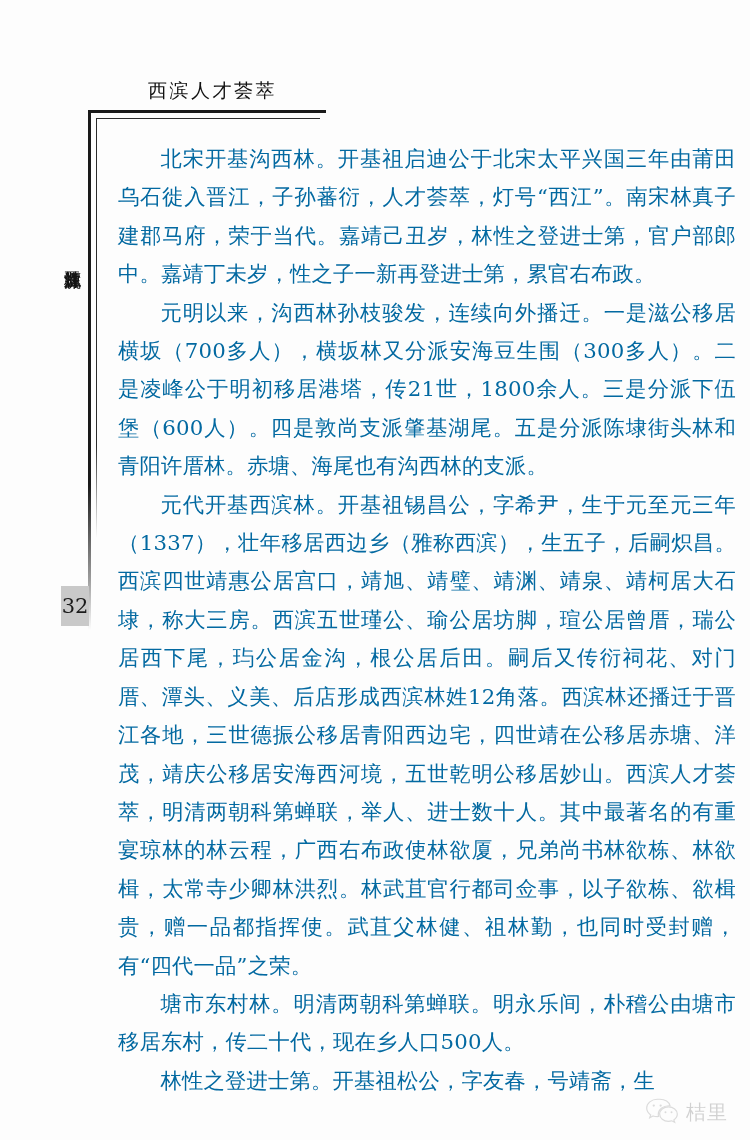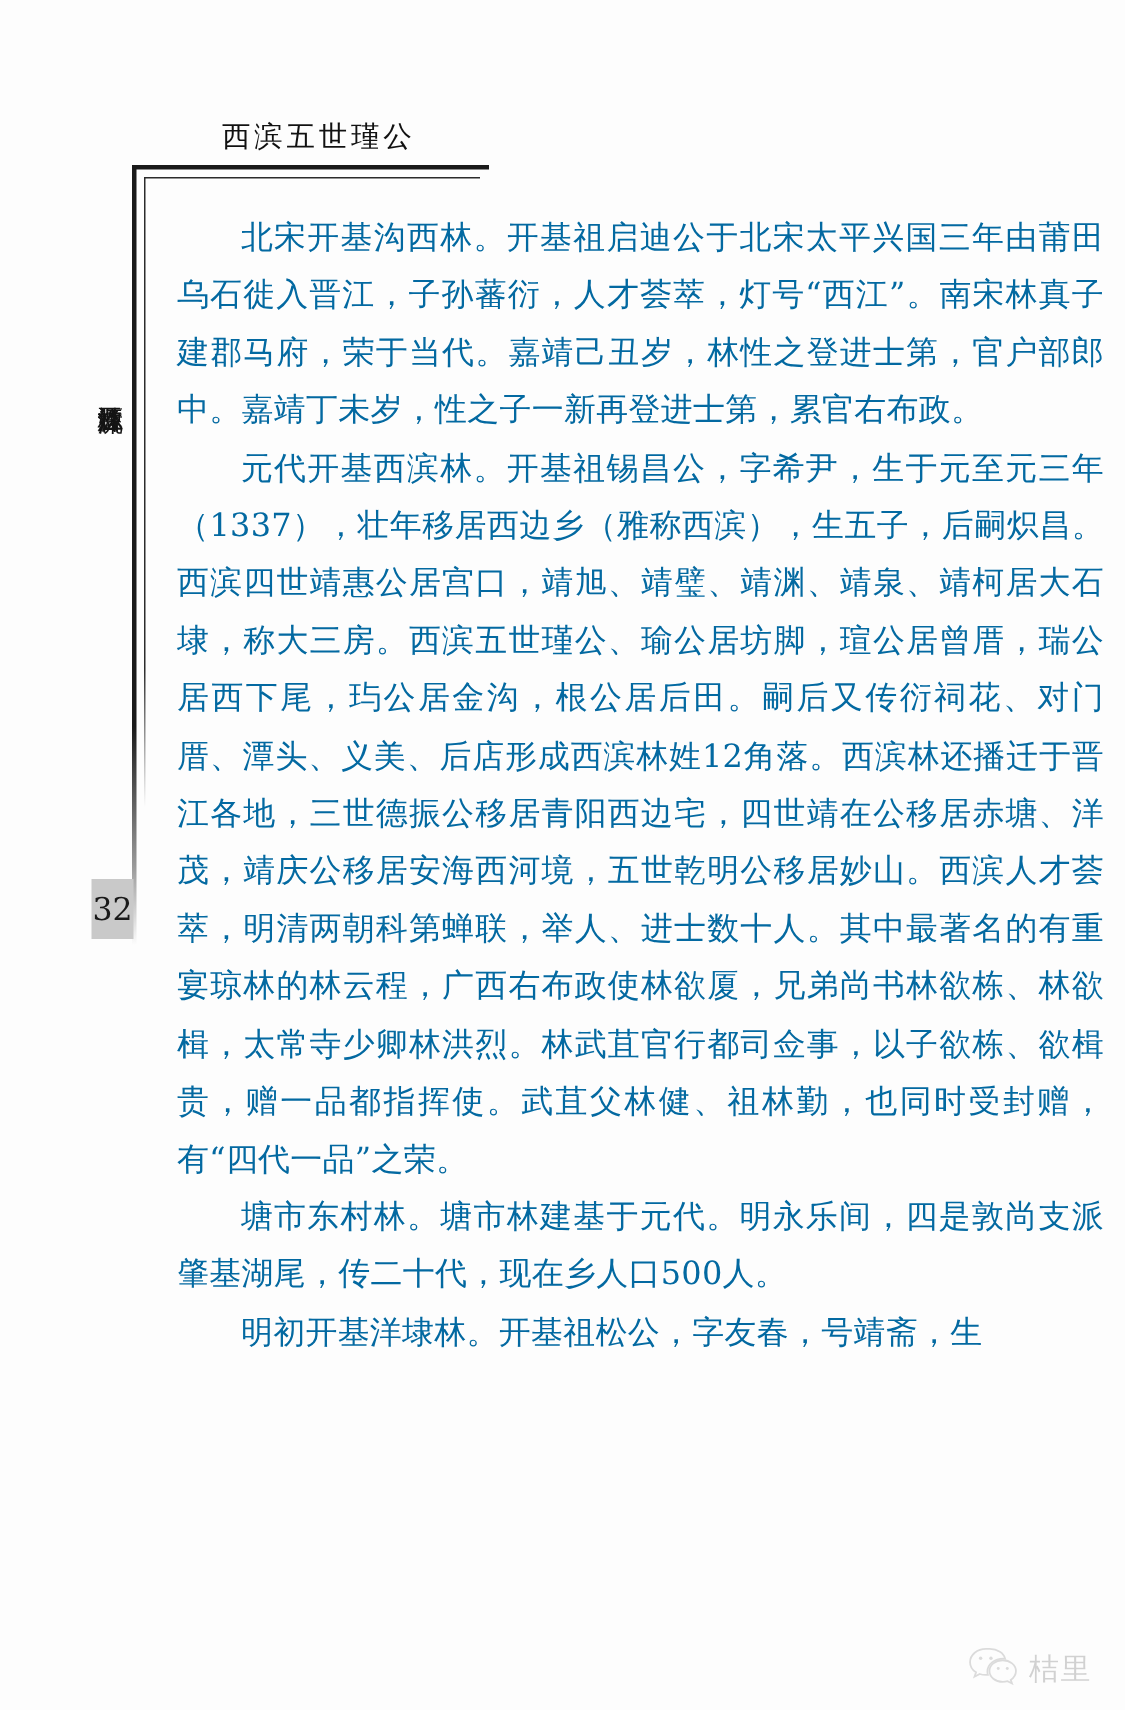--- a/index.html
+++ b/index.html
@@ -134,36 +134,37 @@
     color: #6f6f6f;
     letter-spacing: 1px;
     font-family: "DejaVu Sans", "Liberation Sans", sans-serif;
   }
 </style>
 </head>
 <body>
 
 <div class="page">
 
-  <div class="running-head">西滨五世瑾公</div>
+  <div class="running-head">西滨人才荟萃</div>
 
   <div class="rule-top-thick"></div>
   <div class="rule-top-thin"></div>
   <div class="rule-left-thick"></div>
   <div class="rule-left-thin"></div>
 
   <div class="side-title">晋江林姓源流</div>
 
   <div class="folio">32</div>
 
   <div class="body-col">
     <p class="para">北宋开基沟西林。开基祖启迪公于北宋太平兴国三年由莆田乌石徙入晋江，子孙蕃衍，人才荟萃，灯号“西江”。南宋林真子建郡马府，荣于当代。嘉靖己丑岁，林性之登进士第，官户部郎中。嘉靖丁未岁，性之子一新再登进士第，累官右布政。</p>
+    <p class="para">元明以来，沟西林孙枝骏发，连续向外播迁。一是滋公移居横坂（700多人），横坂林又分派安海豆生围（300多人）。二是凌峰公于明初移居港塔，传21世，1800余人。三是分派下伍堡（600人）。四是敦尚支派肇基湖尾。五是分派陈埭街头林和青阳许厝林。赤塘、海尾也有沟西林的支派。</p>
     <p class="para">元代开基西滨林。开基祖锡昌公，字希尹，生于元至元三年（1337），壮年移居西边乡（雅称西滨），生五子，后嗣炽昌。西滨四世靖惠公居宫口，靖旭、靖璧、靖渊、靖泉、靖柯居大石埭，称大三房。西滨五世瑾公、瑜公居坊脚，瑄公居曾厝，瑞公居西下尾，玙公居金沟，根公居后田。嗣后又传衍祠花、对门厝、潭头、义美、后店形成西滨林姓12角落。西滨林还播迁于晋江各地，三世德振公移居青阳西边宅，四世靖在公移居赤塘、洋茂，靖庆公移居安海西河境，五世乾明公移居妙山。西滨人才荟萃，明清两朝科第蝉联，举人、进士数十人。其中最著名的有重宴琼林的林云程，广西右布政使林欲厦，兄弟尚书林欲栋、林欲楫，太常寺少卿林洪烈。林武苴官行都司佥事，以子欲栋、欲楫贵，赠一品都指挥使。武苴父林健、祖林勤，也同时受封赠，有“四代一品”之荣。</p>
-    <p class="para">塘市东村林。塘市林建基于元代。明永乐间，四是敦尚支派肇基湖尾，传二十代，现在乡人口500人。</p>
-    <p class="para">明初开基洋埭林。开基祖松公，字友春，号靖斋，生</p>
+    <p class="para">塘市东村林。明清两朝科第蝉联。明永乐间，朴稽公由塘市移居东村，传二十代，现在乡人口500人。</p>
+    <p class="para">林性之登进士第。开基祖松公，字友春，号靖斋，生</p>
   </div>
 
   <div class="watermark">
     <svg class="wm-icon" viewBox="0 0 40 34">
       <path d="M14.5 3.2C7.6 3.2 2 7.9 2 13.6c0 3.2 1.8 6.1 4.7 8L5.5 25l4.1-2.1c1.5.5 3.2.7 4.9.7.5 0 1 0 1.5-.1-.3-.8-.4-1.7-.4-2.6 0-5.6 5.6-10.1 12.5-10.1.5 0 1 0 1.4.1-.9-4.5-6-7.7-12-7.7z" fill="none" stroke="#8f8f8f" stroke-width="1.4"></path>
       <circle cx="10.3" cy="10.6" r="1.35" fill="#8f8f8f"></circle>
       <circle cx="18.4" cy="10.6" r="1.35" fill="#8f8f8f"></circle>
       <path d="M38 20.6c0-4.7-4.7-8.5-10.4-8.5S17.2 15.9 17.2 20.6c0 4.7 4.7 8.5 10.4 8.5 1.3 0 2.6-.2 3.8-.6l3.5 1.8-1-2.8c2.5-1.6 4.1-4 4.1-6.9z" fill="none" stroke="#8f8f8f" stroke-width="1.4"></path>
       <circle cx="24.1" cy="18.5" r="1.15" fill="#8f8f8f"></circle>
       <circle cx="31.2" cy="18.5" r="1.15" fill="#8f8f8f"></circle>

